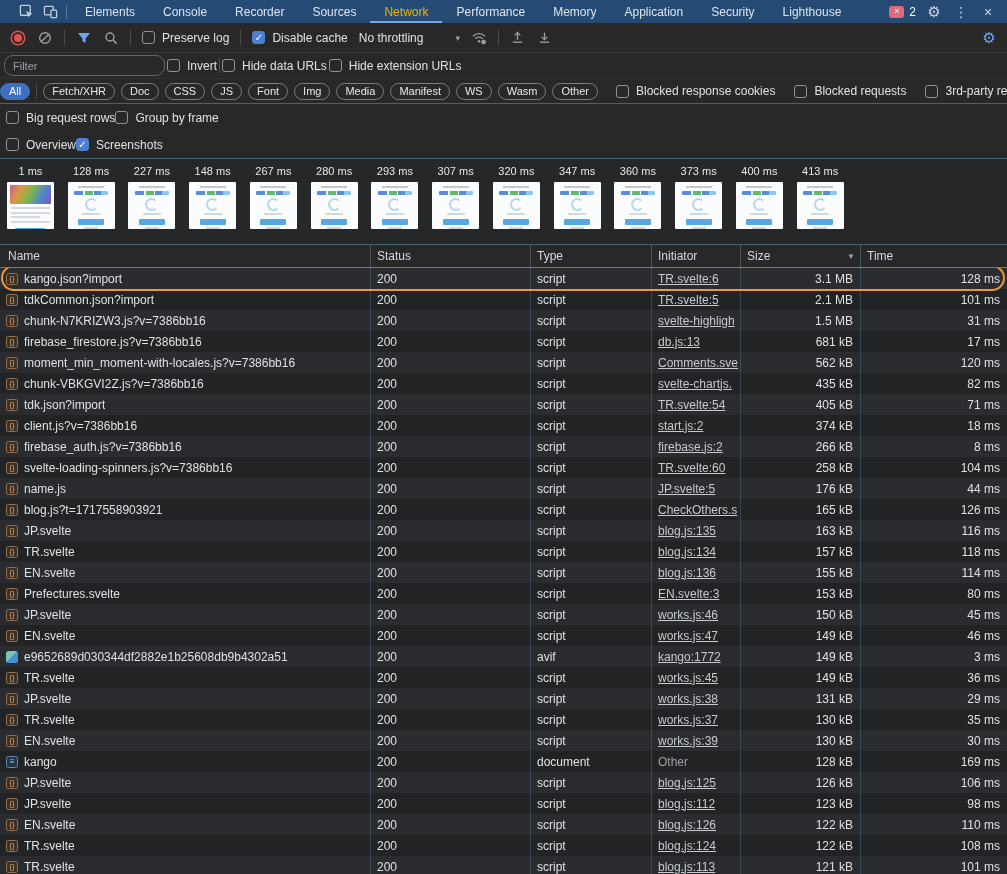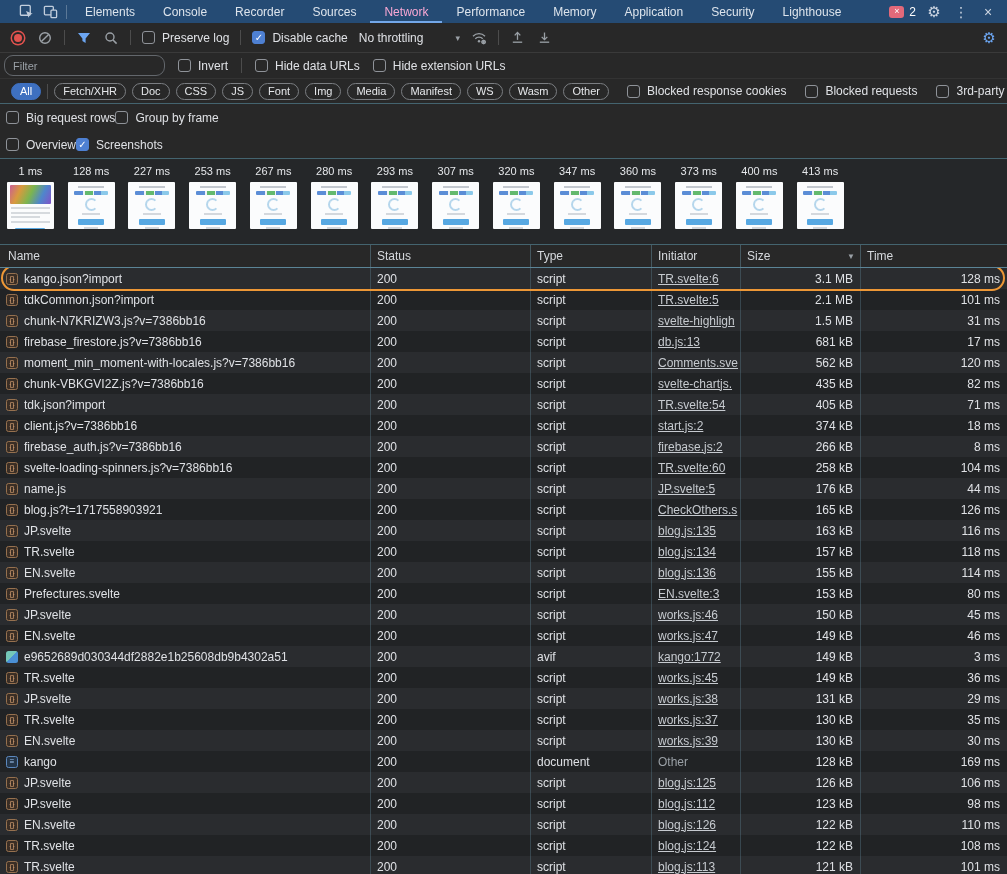--- a/index.html
+++ b/index.html
@@ -5,21 +5,21 @@
   html,body{margin:0;padding:0;background:#1b1b1b}
   .devtools{position:relative;width:1007px;height:874px;background:#282828;color:#dfe1e5;
     font-family:"Liberation Sans",sans-serif;font-size:12px;overflow:hidden;user-select:none}
 
   
   .tabbar{height:23px;background:#254b74;display:flex;align-items:center;padding-left:14px}
   .tbicon{width:24px;height:20px;display:flex;align-items:center;justify-content:center;color:#c2cedd}
   .tbsep{width:1px;height:14px;background:rgba(255,255,255,.25);margin:0 4px}
   .tabs{display:flex;height:100%}
   .tab{padding:0 14px;display:flex;align-items:center;color:#dde4ec;white-space:nowrap}
-  .tab.active{color:#f9a8d4;box-shadow:inset 0 -2px 0 #73a7e8}
+  .tab.active{color:#eab308;box-shadow:inset 0 -2px 0 #73a7e8}
   .tab-right{margin-left:auto;display:flex;align-items:center;gap:9px;padding-right:10px}
   .err-group{display:flex;align-items:center;gap:5px}
   .err-badge{width:15px;height:12px;background:#e2697a;border-radius:3px;display:flex;align-items:center;
     justify-content:center;color:#fff;font-size:9px;line-height:1}
   .err-count{color:#fff}
   .glyph-btn{color:#cdd6e2;font-size:14px;display:flex;align-items:center;justify-content:center;width:18px;height:18px}
 
   
   .toolbar{height:29px;display:flex;align-items:center;gap:11px;padding:0 10px;border-bottom:1px solid #3a3a3a}
   .vsep{width:1px;height:15px;background:#4c4c4c;flex:0 0 auto}
@@ -32,27 +32,27 @@
   .cb{width:13px;height:13px;border:1.3px solid #8f9399;border-radius:3px;box-sizing:border-box;flex:0 0 auto;position:relative}
   .cb.checked{background:#4e80d2;border-color:#4e80d2}
   .cb.checked::after{content:"\2713";position:absolute;inset:0;display:flex;align-items:center;justify-content:center;
     color:#fff;font-size:10px;line-height:1}
   .throttle{display:flex;align-items:center;gap:32px}
   .caret{color:#9aa0a6;font-size:9px}
   .spacer{flex:1}
   .gear{font-size:15px;line-height:1}
 
   
-  .filterrow{height:25px;display:flex;align-items:center;gap:13px;padding:0 4px;border-bottom:1px solid #333}
+  .filterrow{height:25px;display:flex;align-items:center;gap:2px;padding:0 4px;border-bottom:1px solid #333}
   .filter-input{width:143px;height:19px;background:#282828;border:1px solid #63676c;border-radius:9px;
     color:#dfe1e5;padding:0 8px;font:11px "Liberation Sans",sans-serif;outline:none}
   .filter-input::placeholder{color:#9aa0a6}
 
   
-  .chiprow{height:24px;display:flex;align-items:center;gap:6px;padding:0 11px;border-bottom:1px solid #44646f}
+  .chiprow{height:24px;display:flex;align-items:center;gap:6px;padding:0 0;border-bottom:1px solid #44646f}
   .chip{border:1px solid #7b7e82;border-radius:10px;padding:1.5px 8px;font-size:11px;color:#e5e7ea;white-space:nowrap}
   .chip.selected{background:#3e70c0;border-color:#3e70c0;color:#fff}
   .chipcbs{display:flex;gap:19px;margin-left:12px}
 
   
   .optrow{height:27px;display:flex;align-items:center;padding:0 6px;position:relative}
   .optrow .second{position:absolute;left:511px}
   .optrow.last{border-bottom:1px solid #44646f}
 
   
@@ -311,21 +311,21 @@
         <div class="fs-thumb">
           <div class="tl1"></div>
           <div class="tbar"></div>
           <div class="tspin"></div>
           <div class="tl2"></div>
           <div class="tbtn"></div>
           <div class="tl3"></div>
         </div>
       </div>
       <div class="fs-item">
-        <div class="fs-time">253 ms</div>
+        <div class="fs-time">148 ms</div>
         <div class="fs-thumb">
           <div class="tl1"></div>
           <div class="tbar"></div>
           <div class="tspin"></div>
           <div class="tl2"></div>
           <div class="tbtn"></div>
           <div class="tl3"></div>
         </div>
       </div>
       <div class="fs-item">

